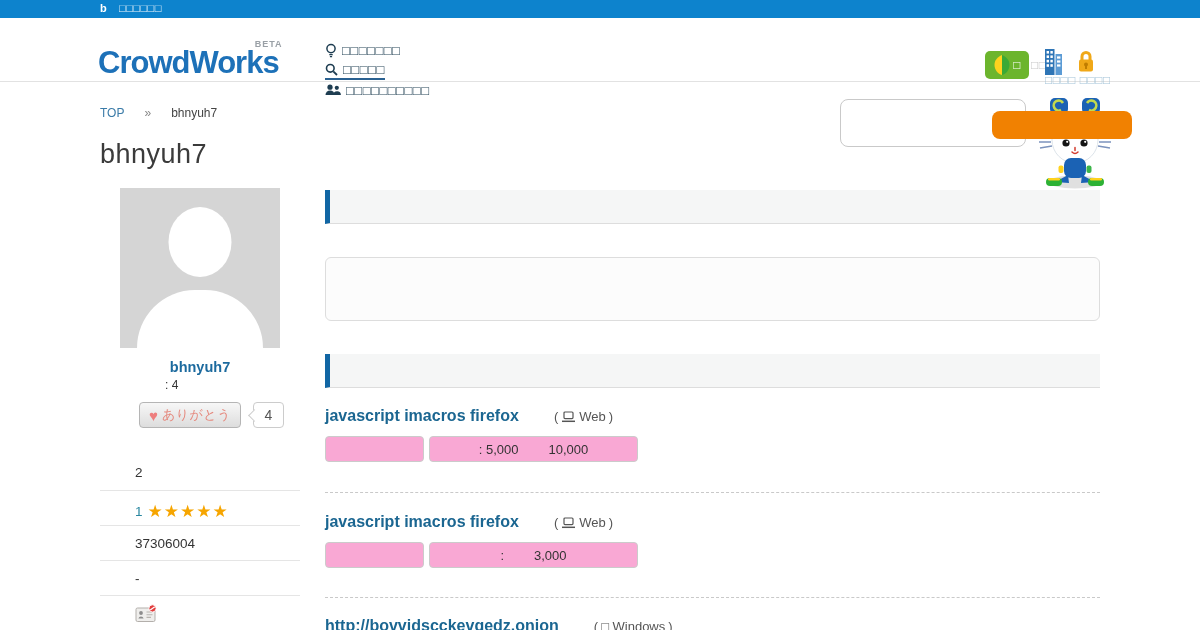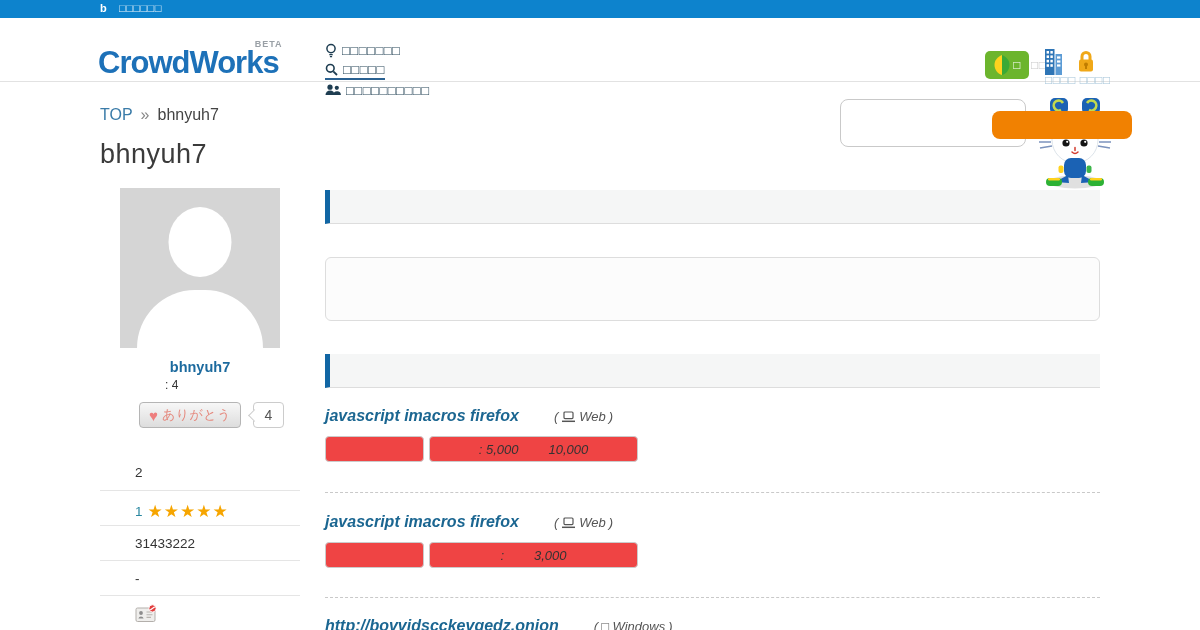--- a/index.html
+++ b/index.html
@@ -20,21 +20,21 @@
   .nav-item { display:flex; align-items:center; gap:5px; height:20px; font-size:13px; color:#1e3d51; cursor:pointer; width:fit-content; }
   .nav-item.underlined { border-bottom:2px solid #2a6191; }
   .nav-item svg { flex:0 0 auto; }
   .acct-badge { position:absolute; left:985px; top:33px; width:44px; height:28px; background:#6cb52d; border-radius:5px; display:flex; align-items:center; justify-content:center; gap:2px; color:#fff; font-size:12px; }
   .acct-suffix { position:absolute; left:1031px; top:40px; color:#c9c9c9; font-size:12px; letter-spacing:1px; }
   .acct-building { position:absolute; left:1044px; top:30px; }
   .acct-lock { position:absolute; left:1077px; top:31px; }
   .acct-links { position:absolute; left:1045px; top:55px; color:#a5c4d9; font-size:12px; letter-spacing:1px; cursor:pointer; }
 
   
-  .breadcrumb { position:absolute; left:100px; top:106px; font-size:16px; color:#444; display:flex; gap:8px; align-items:center; }
+  .breadcrumb { position:absolute; left:100px; top:106px; font-size:12px; color:#444; display:flex; gap:20px; align-items:center; }
   .breadcrumb .home { color:#3a7ba8; text-decoration:none; }
   .breadcrumb .sep { color:#888; }
   .page-title { position:absolute; left:100px; top:139px; font-size:27px; font-weight:400; color:#3b3b3b; letter-spacing:0.5px; }
 
   
   .search-box { position:absolute; left:840px; top:99px; width:186px; height:48px; border:1px solid #c9c9c9; border-radius:8px; background:#fff; z-index:1; font-size:14px; padding:0 10px; color:#333; outline:none; }
   .mascot { position:absolute; left:1038px; top:96px; z-index:2; }
   .cta-button { position:absolute; left:992px; top:111px; width:140px; height:28px; background:#f18101; border:none; border-radius:8px; z-index:3; cursor:pointer; color:#fff; font-size:13px; }
 
   
@@ -54,26 +54,26 @@
   .stat-row + .stat-row { border-top:1px solid #e5e5e5; }
   .stat-row.stars-row { display:flex; align-items:center; gap:5px; padding-top:7px; }
   .stars-count { color:#2a87a0; font-size:13.5px; }
   .stars { color:#f6a500; font-size:17px; letter-spacing:1px; line-height:1; }
   .idcard-row { padding-top:8px; }
 
   
   .section-header { position:absolute; left:325px; width:775px; height:34px; background:#f5f6f6; border-left:5px solid #1166a4; border-bottom:1px solid #ddd; font-size:14px; color:#333; line-height:34px; padding-left:10px; }
   .sh1 { top:190px; } .sh2 { top:354px; }
   .about-box { position:absolute; left:325px; top:257px; width:775px; height:64px; background:#fcfcfc; border:1px solid #ddd; border-radius:6px; font-size:13px; color:#333; }
-  .job { position:absolute; left:325px; width:775px;font-style:italic; }
+  .job { position:absolute; left:325px; width:775px; }
   .job-title-row { display:flex; align-items:baseline; }
   .job-link { font-size:16px; font-weight:bold; color:#1b6691; text-decoration:none; }
   .job-platform { margin-left:35px; font-size:13px; color:#555; display:inline-flex; align-items:center; gap:3px; }
   .job-pills { display:flex; gap:5px; margin-top:11px; }
-  .pill { height:26px; background:#ef4444; border:1px solid #cbcbcb; border-radius:4px; font-size:13px; color:#333; display:flex; align-items:center; justify-content:center; }
+  .pill { height:26px; background:#f9a8d4; border:1px solid #cbcbcb; border-radius:4px; font-size:13px; color:#333; display:flex; align-items:center; justify-content:center; }
   .pill.empty { width:99px; }
   .pill.budget { width:209px; gap:30px; }
   .job1 { top:407px; } .job2 { top:513px; } .job3 { top:617px; }
   .job-sep { position:absolute; left:325px; width:775px; border-top:1px dashed #c9c9c9; }
   .sep1 { top:492px; } .sep2 { top:597px; }
   .tofu { letter-spacing:0.5px; }
 </style>
 </head>
 <body>
 
@@ -202,21 +202,21 @@
     <span class="thanks-notch"></span>
     <span class="thanks-bubble">4</span>
   </div>
 
   <div class="stats">
     <div class="stat-row">2</div>
     <div class="stat-row stars-row">
       <span class="stars-count">1</span>
       <span class="stars">★★★★★</span>
     </div>
-    <div class="stat-row">31433222</div>
+    <div class="stat-row">37306004</div>
     <div class="stat-row">-</div>
     <div class="stat-row idcard-row">
       <svg width="23" height="19" viewBox="0 0 23 19">
         <rect x="1" y="4" width="19" height="13.5" rx="1.5" fill="#efeeec" stroke="#b3afab"></rect>
         <circle cx="6" cy="9" r="1.9" fill="#8d8d8d"></circle>
         <path d="M3.4 14.5a2.7 2.7 0 0 1 5.2 0Z" fill="#8d8d8d"></path>
         <path d="M11.5 8h6M11.5 10.7h6M11.5 13.4h4.5" stroke="#b9b5b0" stroke-width="1.1"></path>
         <circle cx="17.5" cy="4.4" r="3.6" fill="#e23d3d" stroke="#fff" stroke-width="0.9"></circle>
         <rect x="14.7" y="3.8" width="5.6" height="1.3" fill="#fff" transform="rotate(-35 17.5 4.4)"></rect>
       </svg>

